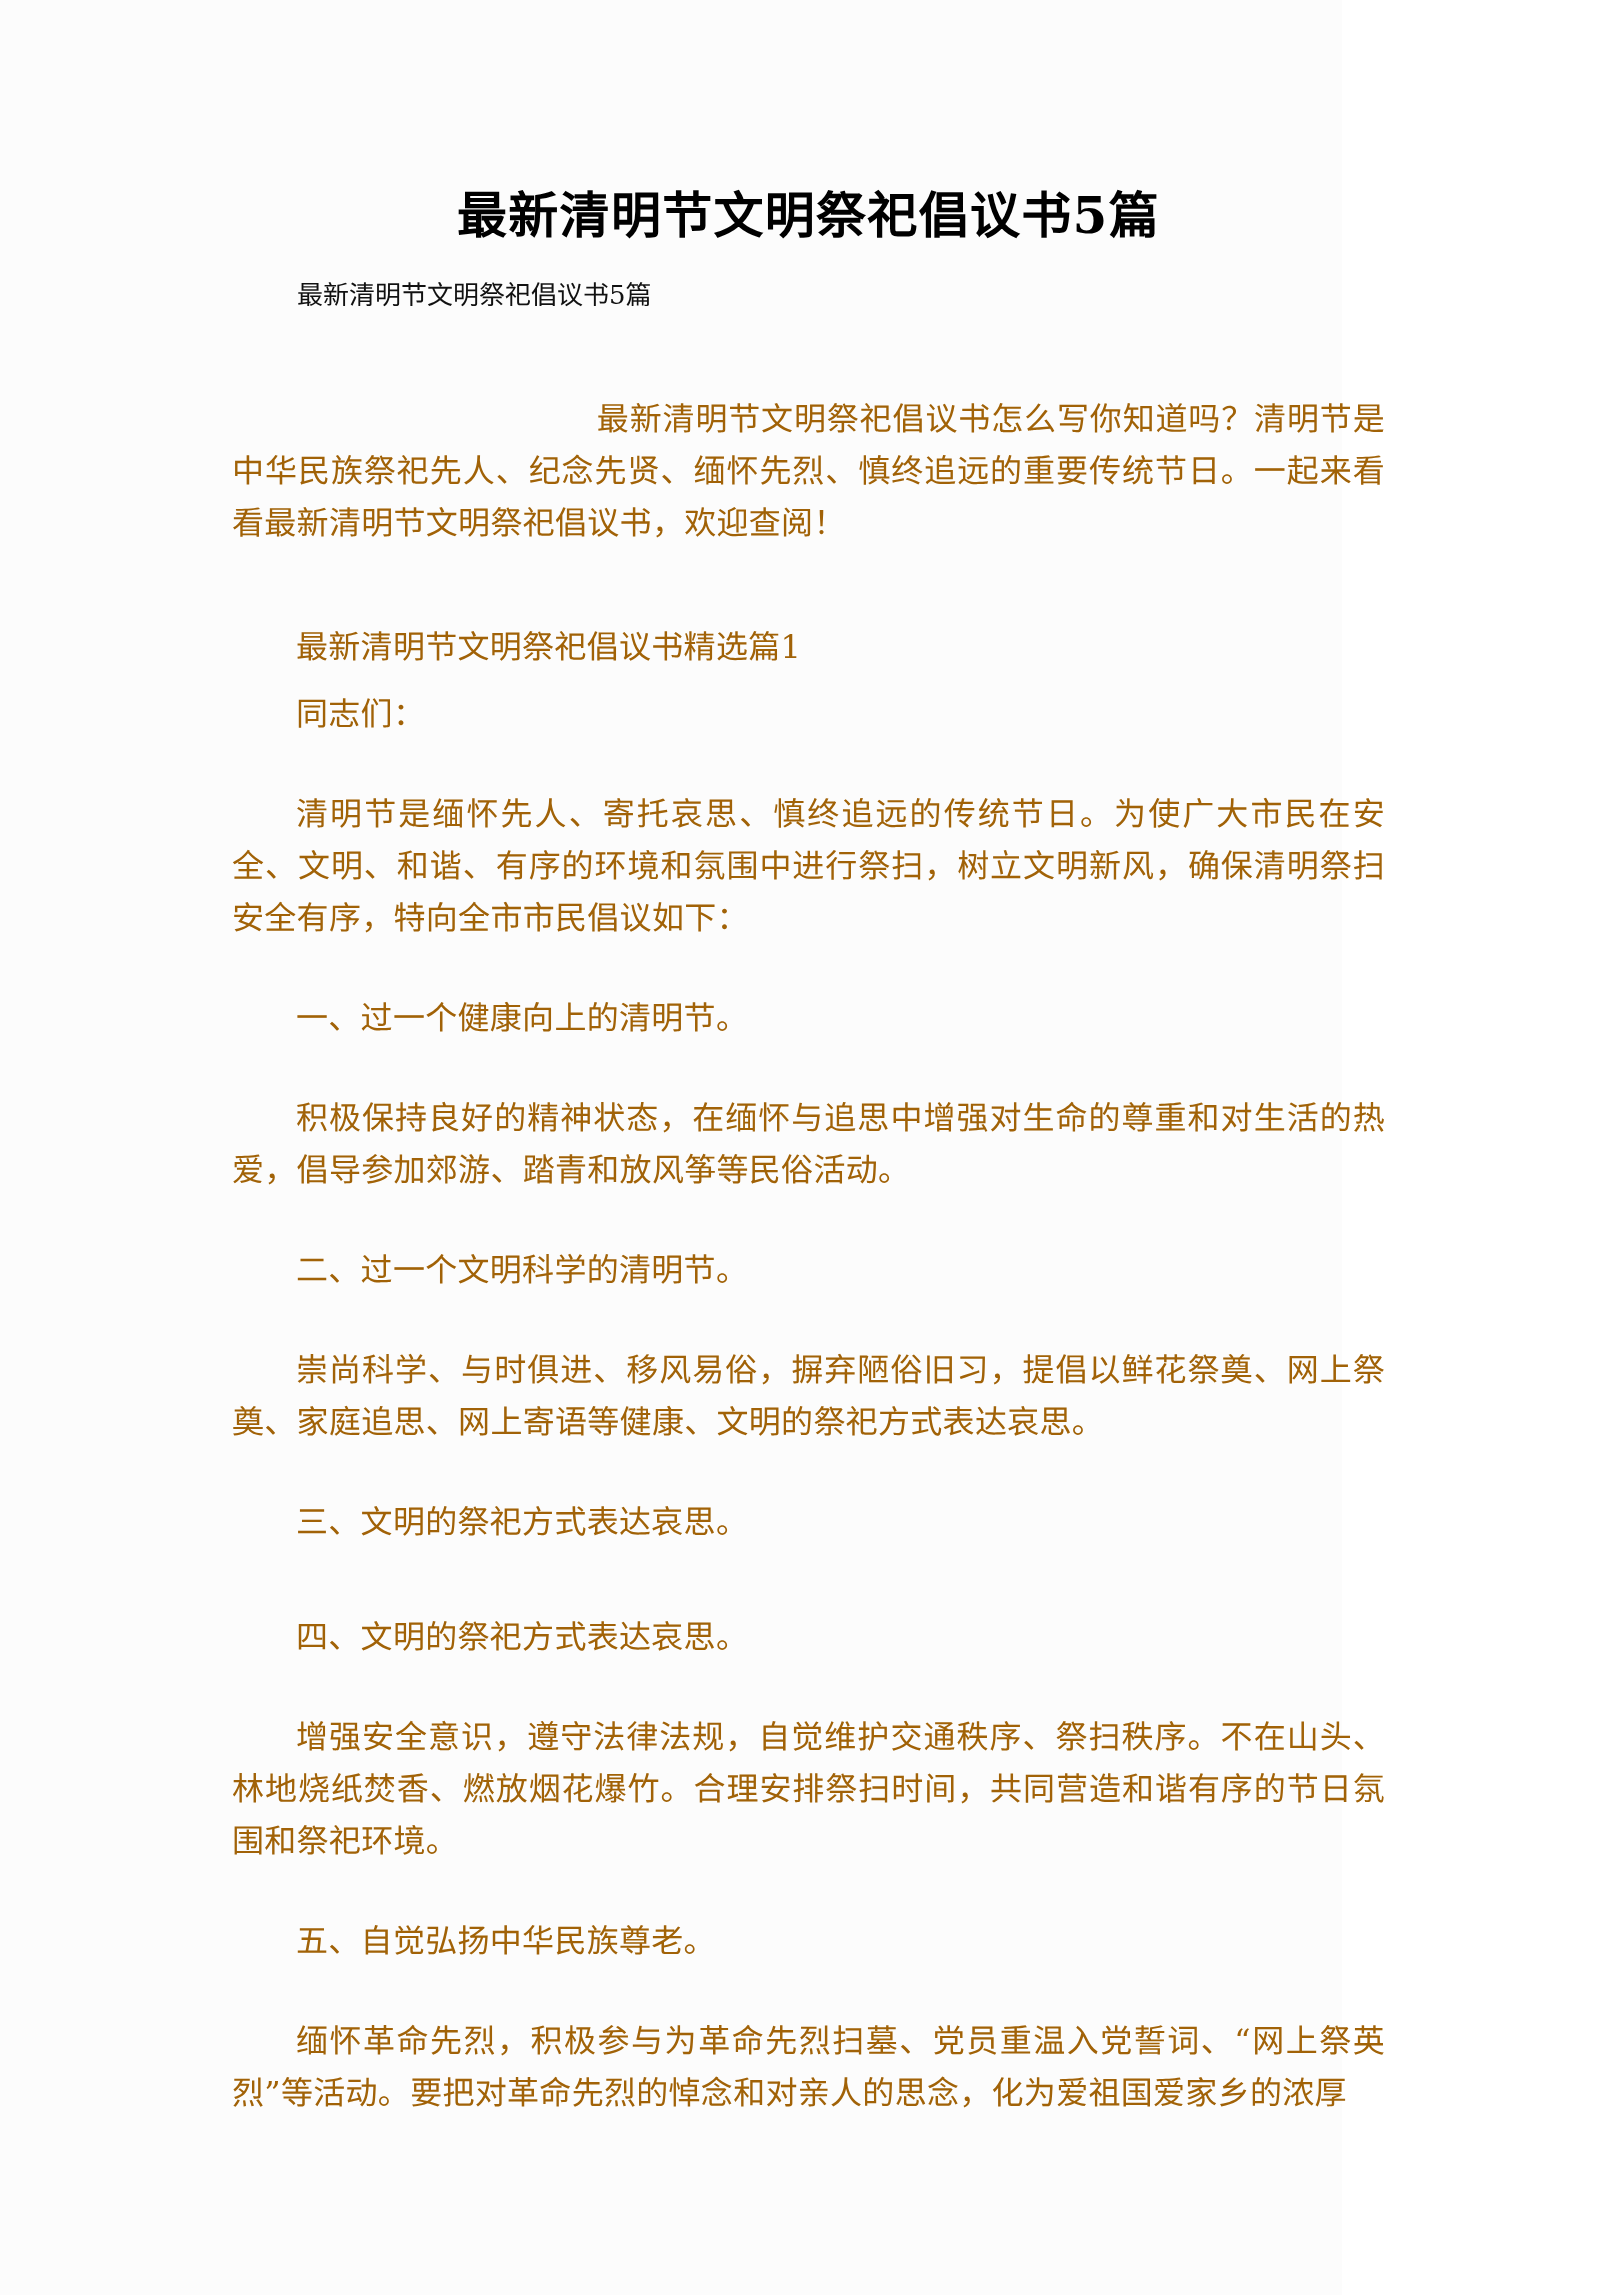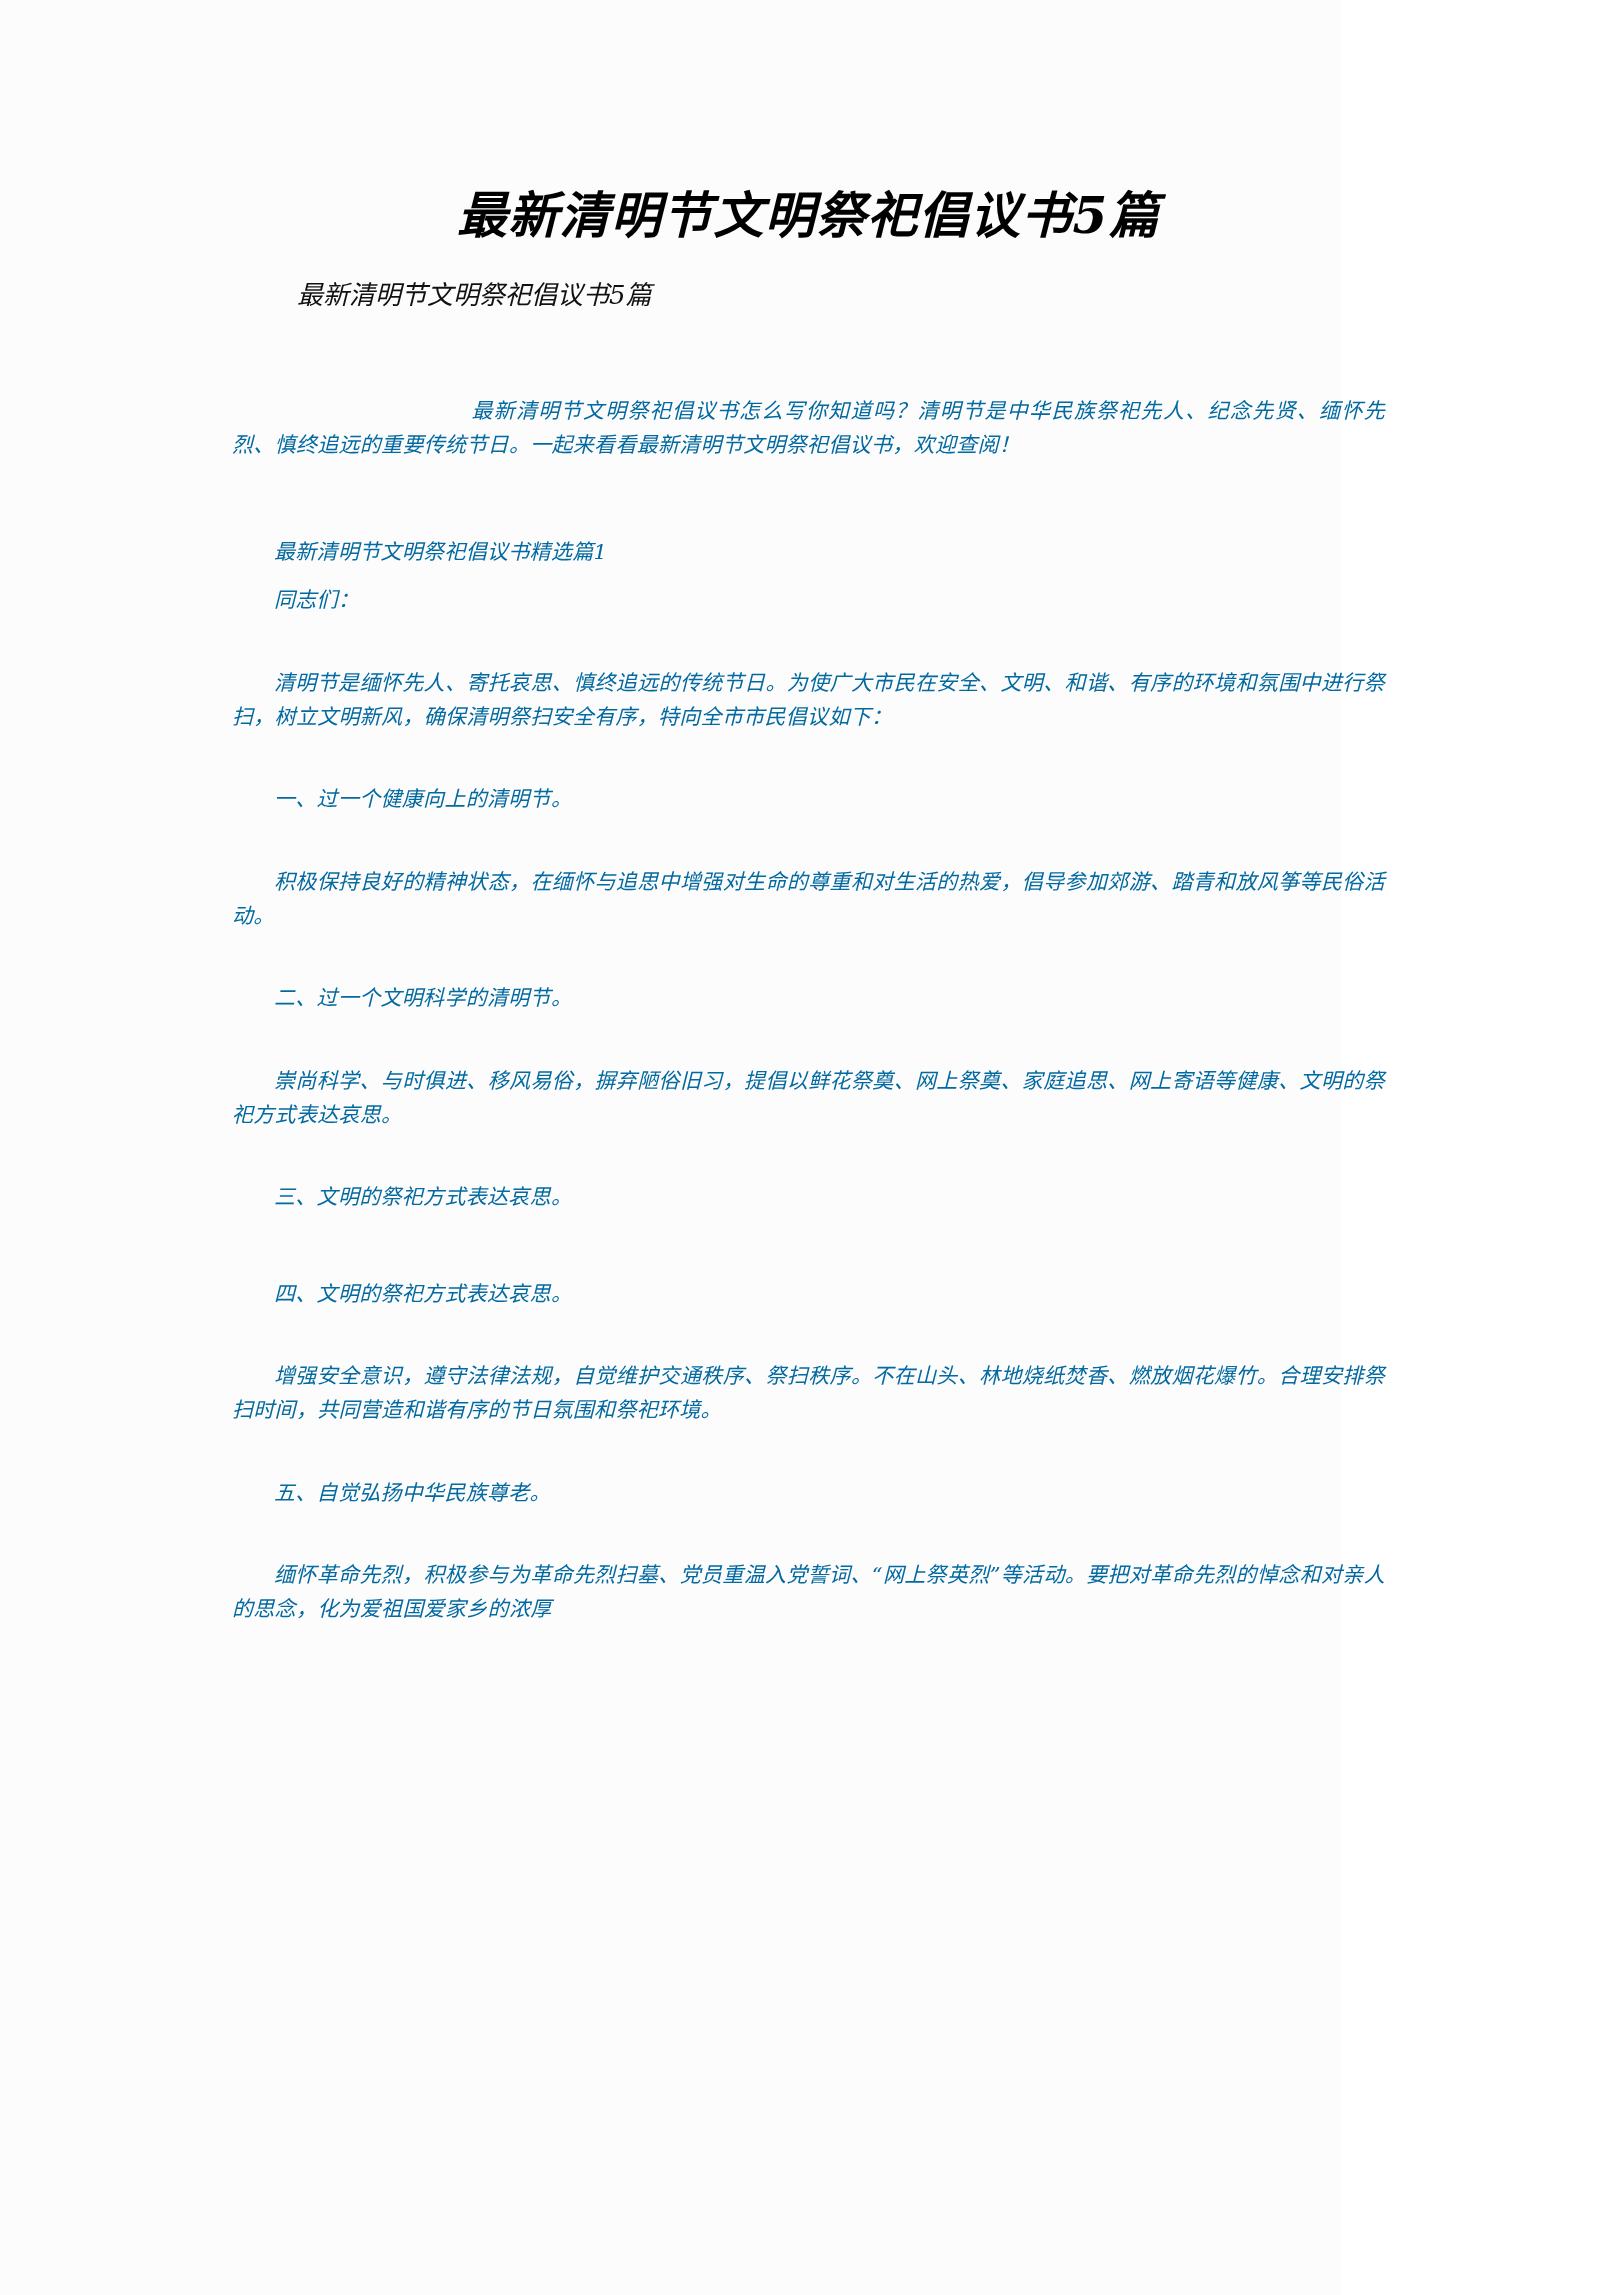--- a/index.html
+++ b/index.html
@@ -16,21 +16,20 @@
     color: #111111;
     -webkit-font-smoothing: antialiased;
   }
 
   .page {
     position: relative;
     width: 1342px;
     height: 2295px;
     background: #fcfcfc;
     box-sizing: border-box;
-    font-style: italic;
   }
 
   .page-body {
     position: absolute;
     left: 232px;
     top: 0;
     width: 1153px;   
   }
 
   
@@ -53,25 +52,25 @@
     text-align: left;
     font-size: 26px;
     font-weight: 400;
     line-height: 1.5;
     color: #111111;
   }
 
   
   .para {
     margin: 0;
-    font-size: 21px;
+    font-size: 32px;
     line-height: 1.62;
     text-align: justify;
     text-justify: inter-ideograph;
-    color: #0369a1;
+    color: #a16207;
     letter-spacing: 0.3px;
   }
 
   .para.indent {
     text-indent: 2em;
     margin-top: 34px;
   }
 
   .para.lead {
     text-indent: 11.4em;   

